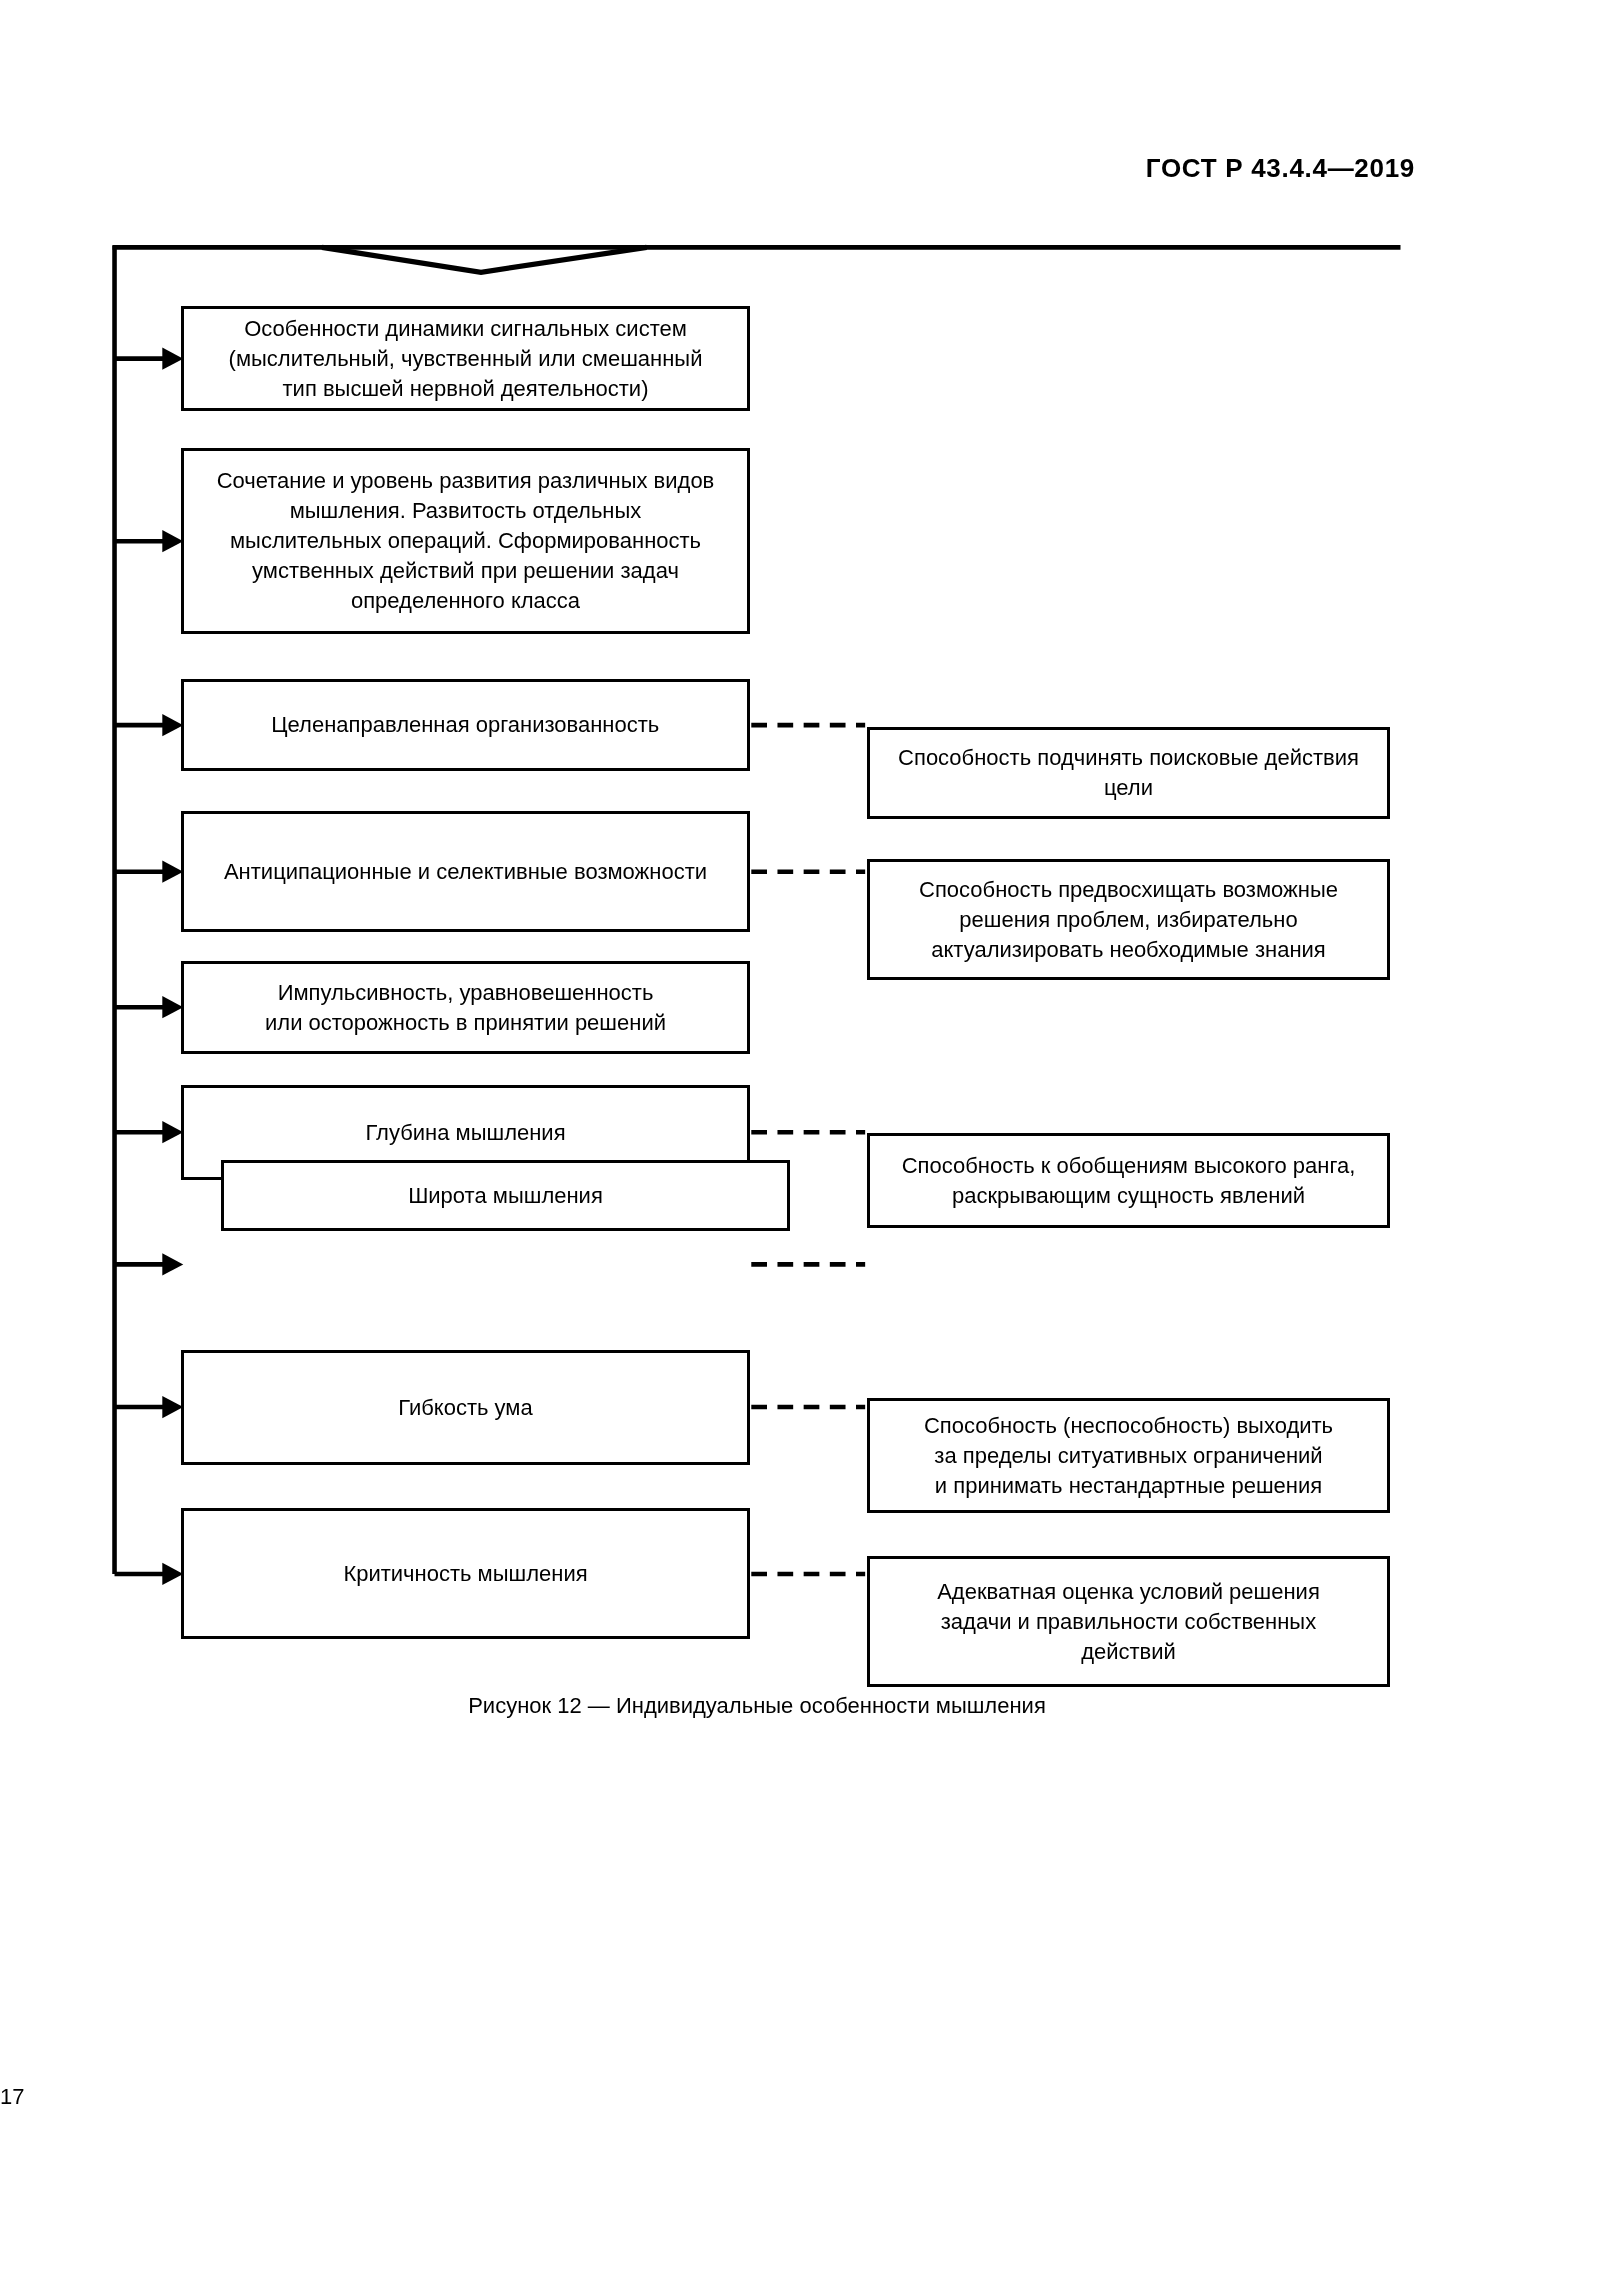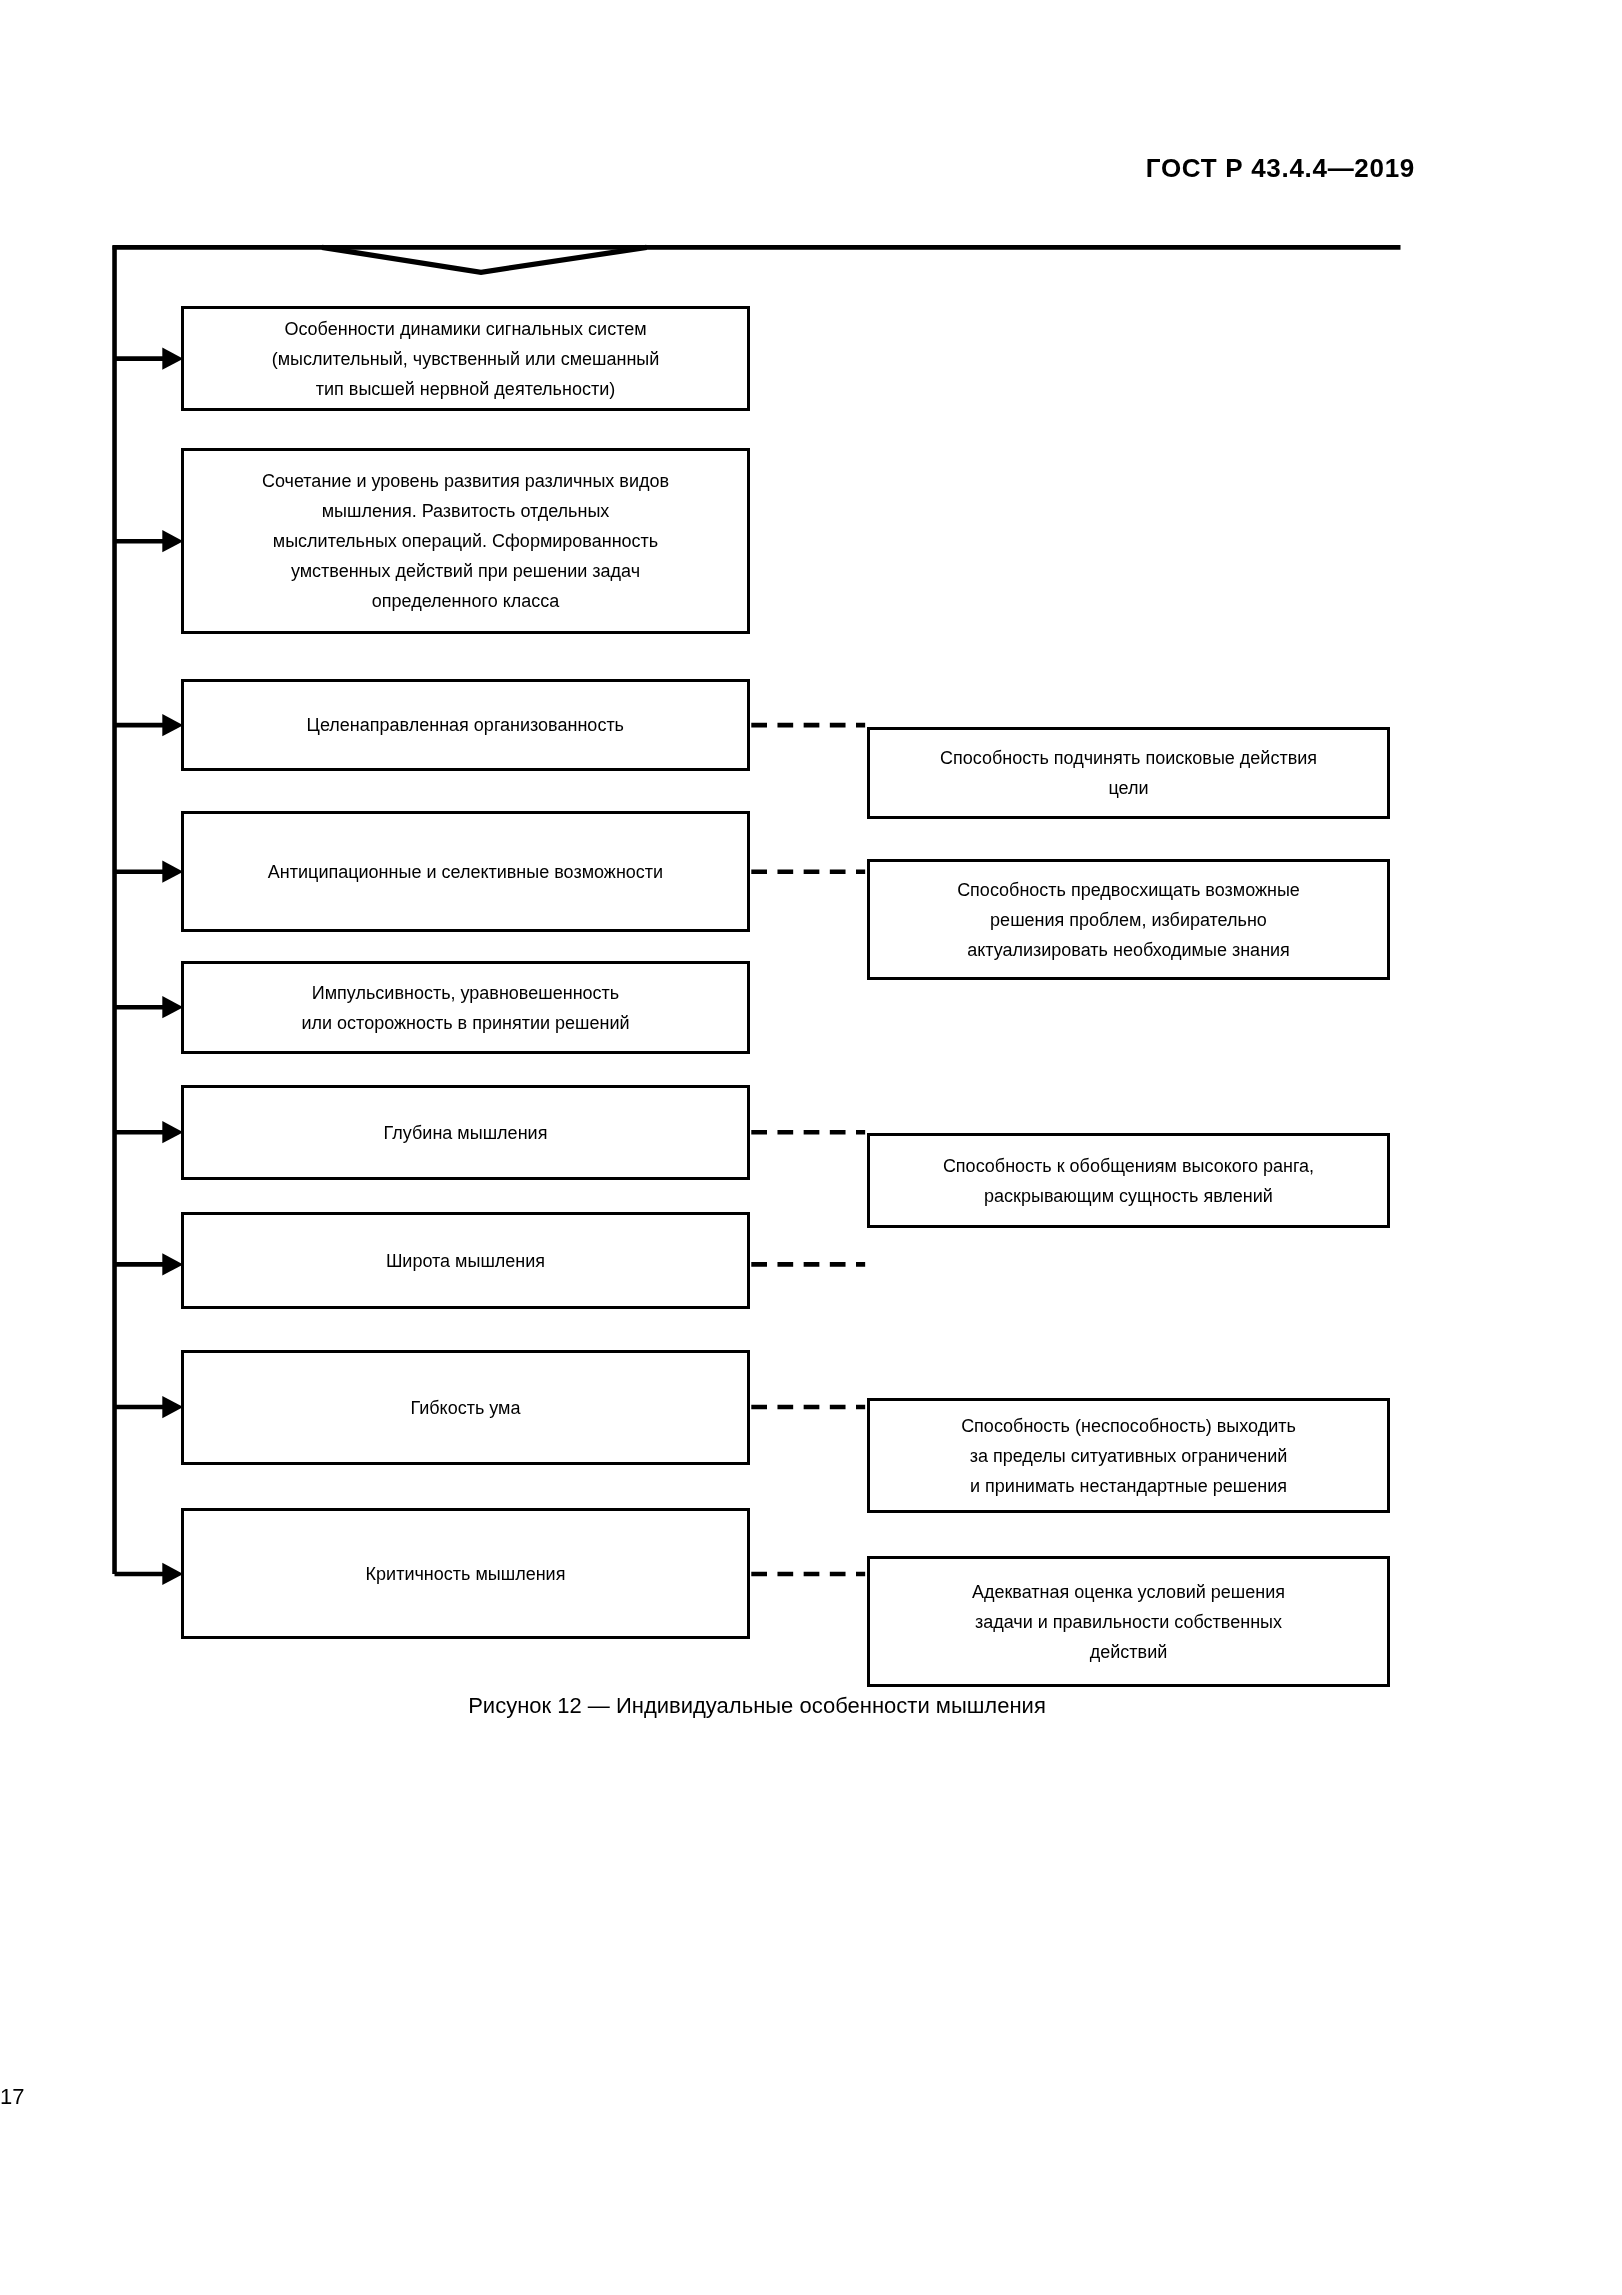--- a/index.html
+++ b/index.html
@@ -11,21 +11,21 @@
     position:absolute;top:153px;left:13px;width:1402px;text-align:right;
     font-size:26px;font-weight:bold;letter-spacing:0.7px;
   }
   main{position:absolute;inset:0;}
   svg.lines{position:absolute;left:0;top:0;}
   svg.lines path, svg.lines polyline{stroke:#000;fill:none;}
   svg.lines polygon{fill:#000;stroke:none;}
   .box{
     position:absolute;box-sizing:border-box;border:3.9px solid #000;background:#fff;
     display:flex;align-items:center;justify-content:center;text-align:center;
-    white-space:pre-line;font-size:18px;line-height:30px;
+    white-space:pre-line;font-size:22px;line-height:30px;
   }
   .lbox{left:181px;width:569px;padding:5.2px 14.4px;}
   .rbox{left:867px;width:523px;padding:5.2px 10.5px;margin-top:48px;}
   .caption{
     position:absolute;left:113px;width:1288px;top:1693px;text-align:center;font-size:22px;
   }
   .pagenum{
     position:absolute;top:2052px;left:0;width:1413px;text-align:left;font-size:22px;margin-top:32px;
   }
 </style>
@@ -81,21 +81,21 @@
   <div class="box lbox" style="top:448px;height:186px;">Сочетание и уровень развития различных видов
 мышления. Развитость отдельных
 мыслительных операций. Сформированность
 умственных действий при решении задач
 определенного класса</div>
   <div class="box lbox" style="top:679px;height:92px;padding-left:14px;">Целенаправленная организованность</div>
   <div class="box lbox" style="top:811px;height:121px;">Антиципационные и селективные возможности</div>
   <div class="box lbox" style="top:961px;height:93px;">Импульсивность, уравновешенность
 или осторожность в принятии решений</div>
   <div class="box lbox" style="top:1085px;height:95px;">Глубина мышления</div>
-  <div class="box lbox" style="top:1212px;height:97px;">Широта мышления</div>
+  <div class="box lbox" style="top:1160px;height:71px;margin-left:40px;">Широта мышления</div>
   <div class="box lbox" style="top:1350px;height:115px;">Гибкость ума</div>
   <div class="box lbox" style="top:1508px;height:131px;">Критичность мышления</div>
 
   <div class="box rbox" style="top:679px;height:92px;">Способность подчинять поисковые действия
 цели</div>
   <div class="box rbox" style="top:811px;height:121px;">Способность предвосхищать возможные
 решения проблем, избирательно
 актуализировать необходимые знания</div>
   <div class="box rbox" style="top:1085px;height:95px;">Способность к обобщениям высокого ранга,
 раскрывающим сущность явлений</div>

